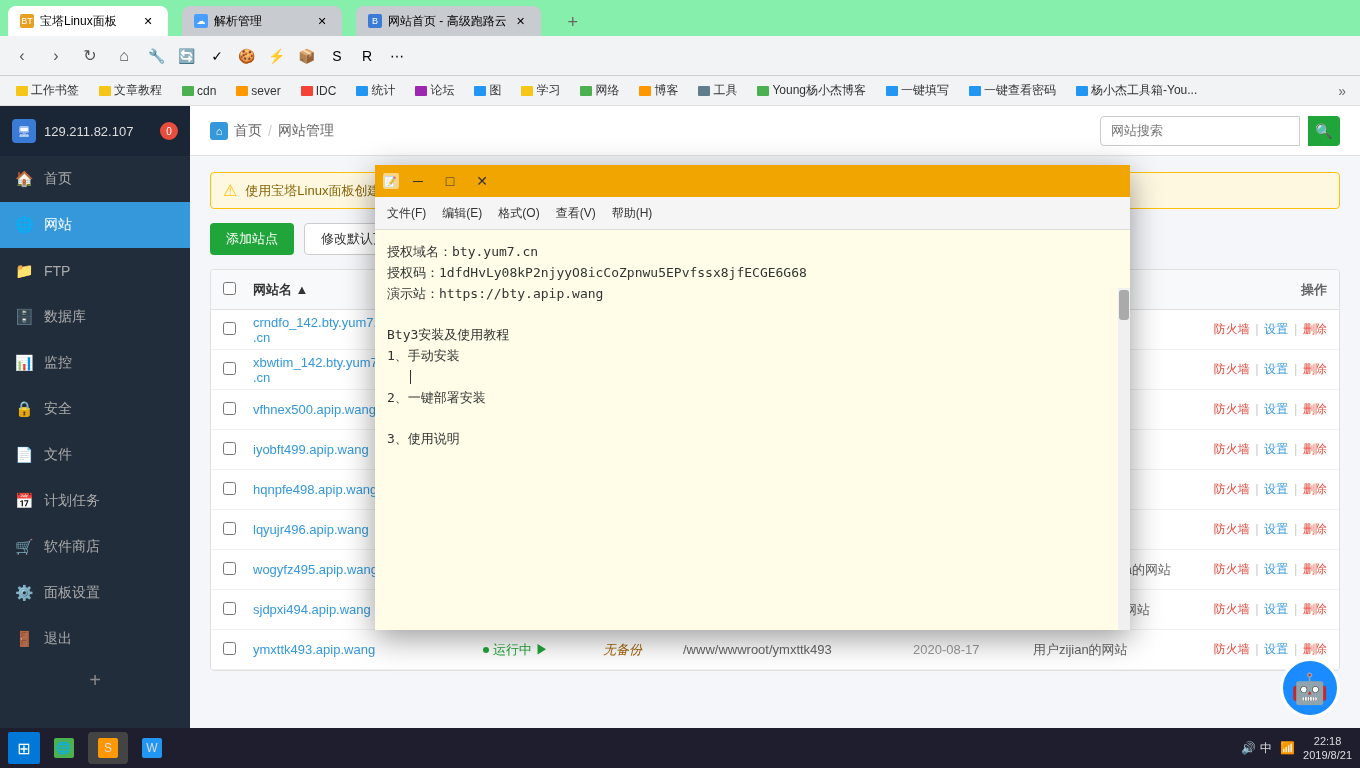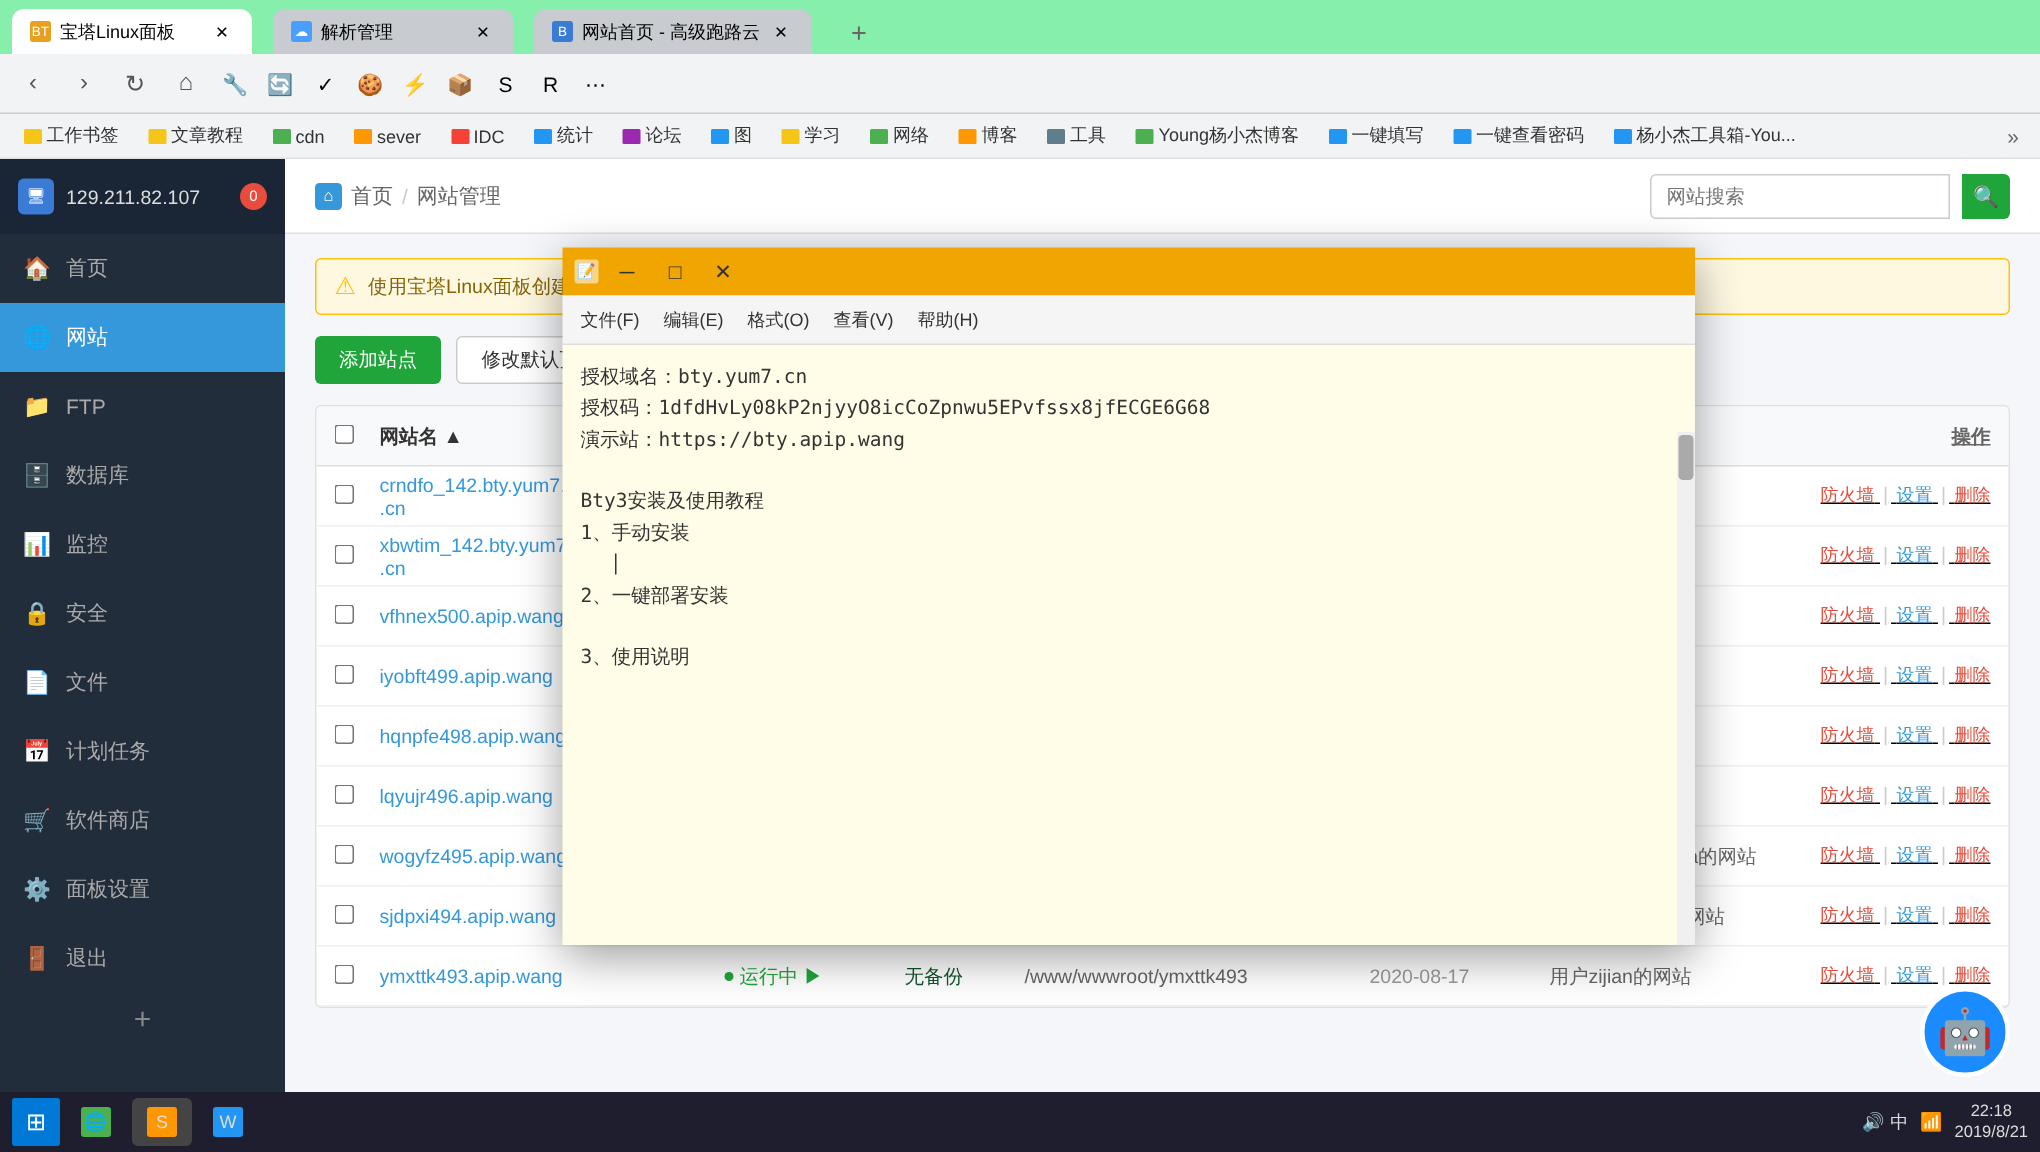--- a/index.html
+++ b/index.html
@@ -68,25 +68,25 @@
     .action-bar { display: flex; gap: 10px; margin-bottom: 14px; }
     .btn-primary { height: 32px; padding: 0 16px; background: #20a53a; color: white; border: none; border-radius: 4px; cursor: pointer; font-size: 13px; }
     .btn-default { height: 32px; padding: 0 16px; background: white; color: #333; border: 1px solid #ccc; border-radius: 4px; cursor: pointer; font-size: 13px; }
 
     .sites-table { width: 100%; background: white; border-radius: 4px; border: 1px solid #e0e0e0; overflow: hidden; }
     .table-header { display: flex; align-items: center; height: 40px; background: #f8f9fa; border-bottom: 1px solid #e0e0e0; padding: 0 12px; font-size: 13px; color: #666; font-weight: 600; }
     .table-row { display: flex; align-items: center; height: 40px; border-bottom: 1px solid #f0f0f0; padding: 0 12px; font-size: 13px; }
     .col-check { width: 30px; }
     .col-name { width: 230px; color: #333; }
     .col-status { width: 120px; }
-    .col-backup { width: 80px; color: #14532d; }
+    .col-backup { width: 80px; color: #a16207; font-style: italic; }
     .col-path { width: 230px; color: #666; }
     .col-date { width: 120px; color: #999; }
     .col-user { width: 160px; color: #666; }
-    .col-ops { flex: 1; text-align: right; text-decoration: underline; }
+    .col-ops { flex: 1; text-align: right; }
     .status-badge { display: inline-flex; align-items: center; gap: 4px; color: #20a53a; }
     .status-dot { width: 6px; height: 6px; background: #20a53a; border-radius: 50%; }
     .op-link { color: #e74c3c; text-decoration: none; font-size: 12px; cursor: pointer; }
     .op-link.blue { color: #3498db; text-align: right; }
     .op-sep { color: #ccc; margin: 0 2px; }
 
     
     .taskbar { position: fixed; bottom: 0; left: 0; width: 1360px; height: 40px; background: #1e1e2e; display: flex; align-items: center; padding: 0 8px; gap: 4px; z-index: 9999; }
     .taskbar-start { width: 32px; height: 32px; background: #0078d7; border-radius: 2px; display: flex; align-items: center; justify-content: center; cursor: pointer; }
     .taskbar-item { height: 32px; padding: 0 10px; display: flex; align-items: center; gap: 6px; border-radius: 4px; cursor: pointer; color: #ddd; font-size: 12px; }

